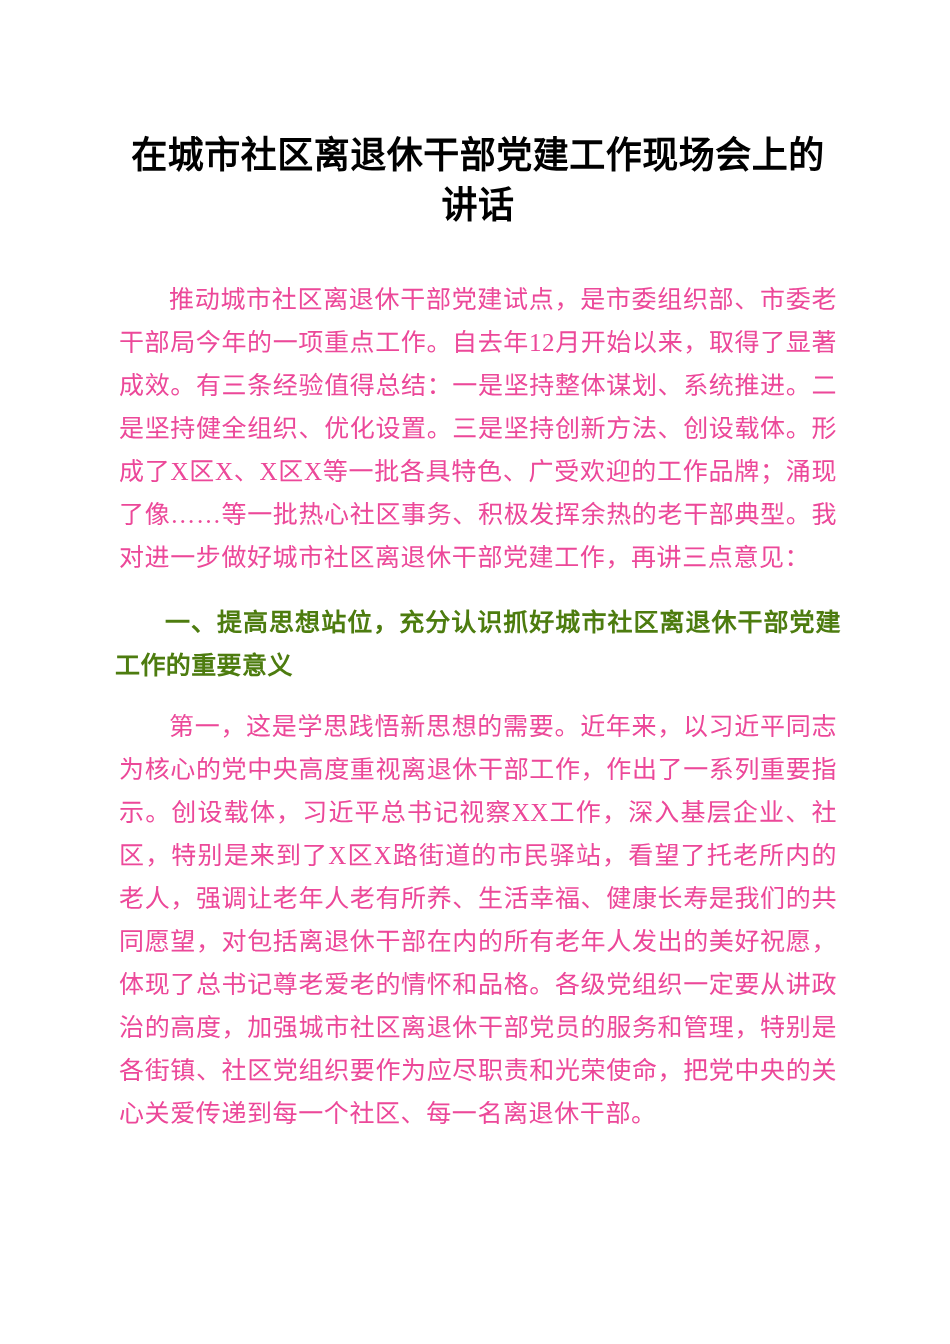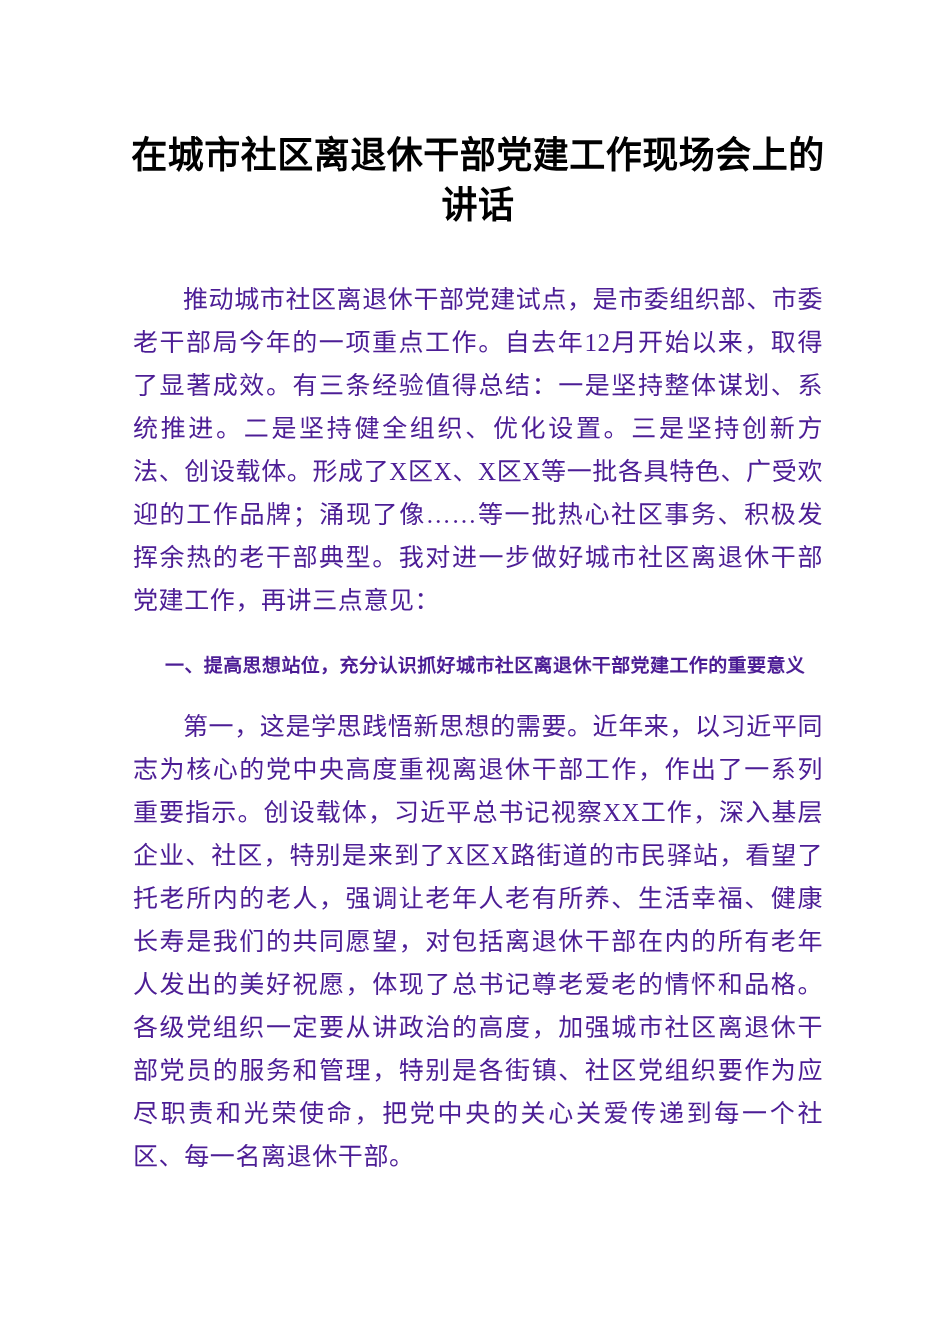--- a/index.html
+++ b/index.html
@@ -40,45 +40,45 @@
     
     transform: scaleY(1.04);
     transform-origin: top center;
   }
 
   
   .body-para {
     font-family: "Liberation Serif", "DejaVu Serif", serif;
     font-size: 25px;
     line-height: 43px;
-    color: #4c1d95;
+    color: #ec4899;
     text-align: justify;
     text-justify: inter-character;
     text-indent: 50px;
-    margin: 18px;
+    margin: 4px;
     letter-spacing: 0.6px;
     
     font-weight: 400;
   }
 
   .para-first {
     margin-top: 56px;
   }
 
   .para-after-heading {
     margin-top: 18px;
   }
 
   
   .section-heading {
     font-family: "Liberation Sans", "DejaVu Sans", sans-serif;
     font-weight: 700;
-    font-size: 19px;
+    font-size: 25px;
     line-height: 43px;
-    color: #4c1d95;
+    color: #4d7c0f;
     text-align: justify;
     text-justify: inter-character;
     text-indent: 50px;
     margin: 0;
     margin-top: 22px;
     letter-spacing: 0.4px;
   }
 </style>
 </head>
 <body>

